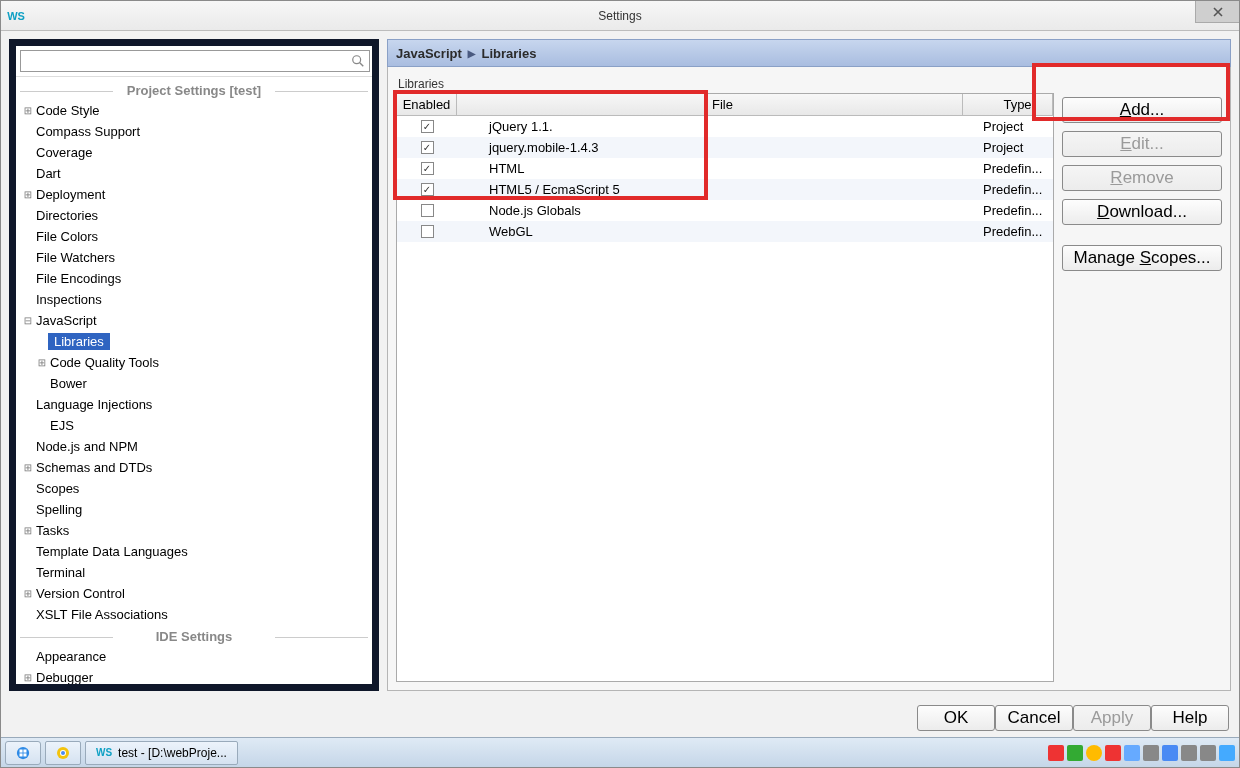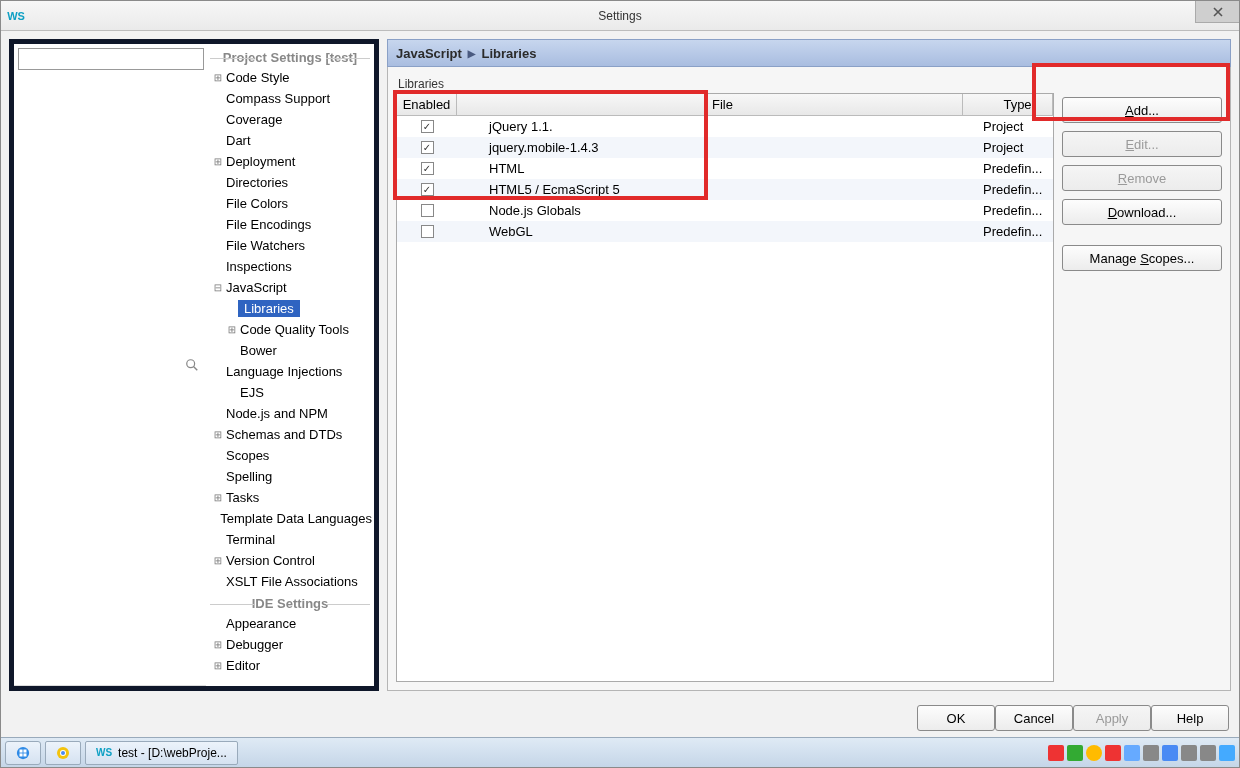--- a/index.html
+++ b/index.html
@@ -9,21 +9,21 @@
   
   .titlebar { height: 30px; background: linear-gradient(#f7f7f7,#eaeaea); display: flex; align-items: center; border-bottom: 1px solid #bcbcbc; position: relative; }
   .titlebar .app-icon { width: 18px; height: 18px; margin-left: 6px; display:flex; align-items:center; justify-content:center; font-weight:bold; font-size:11px; color:#0ea0c4; }
   .titlebar .title { position:absolute; left:0; right:0; text-align:center; font-size:12px; color:#333; pointer-events:none; }
   .titlebar .close { position:absolute; right:0; top:0; width:44px; height:22px; background:#cfcfcf; color:#555; display:flex; align-items:center; justify-content:center; font-size:13px; border:1px solid #aaa; border-top:none; border-right:none; cursor:pointer;}
 
   
   .body { flex:1; display:flex; padding:8px; gap:8px; background:#f2f2f2; min-height:0; }
 
   
-  .left { width:370px; background:#fff; border:5px solid #0f172a; display:flex; flex-direction:row; min-height:0;}
+  .left { width:370px; background:#fff; border:7px solid #0f172a; display:flex; flex-direction:column; min-height:0;}
   .search-wrap { padding:4px; border-bottom:1px solid #ddd; display:flex; }
   .search-wrap input { flex:1; height:22px; border:1px solid #999; padding:0 4px; font-size:13px; }
   .search-wrap .mag { width:20px; display:flex; align-items:center; justify-content:center; color:#888; margin-left:-22px; pointer-events:none;}
   .tree { flex:1; overflow:auto; padding:2px 0 6px 0;}
   .section-hdr { color:#888; text-align:center; font-weight:bold; position:relative; margin:4px 0 2px 0; font-size:13px;}
   .section-hdr::before, .section-hdr::after { content:""; position:absolute; top:50%; width:26%; border-top:1px solid #ccc;}
   .section-hdr::before{ left:4px;} .section-hdr::after{ right:4px;}
   .tree-item { display:flex; align-items:center; height:21px; padding-left:6px; cursor:pointer; white-space:nowrap; }
   .tree-item .tw { width:12px; text-align:center; color:#7a7a7a; font-size:10px; user-select:none;}
   .tree-item .lbl { padding:0 2px; }
@@ -48,21 +48,21 @@
   .td-enabled{ width:60px; display:flex; justify-content:center;}
   .td-name{ flex:1; padding-left:32px;}
   .td-type{ width:70px; overflow:hidden; text-overflow:ellipsis; white-space:nowrap;}
   .chk { width:13px; height:13px; border:1px solid #888; background:#fff; display:inline-flex; align-items:center; justify-content:center; font-size:10px; color:#333; cursor:pointer;}
   .chk.on::after{ content:"✓"; line-height:10px;}
 
   .red-box { position:absolute; border:4px solid #e12a2a; pointer-events:none; }
 
   
   .btn-col { width:160px; display:flex; flex-direction:column; gap:8px; padding-top:22px;}
-  .btn { height:26px; border:1px solid #8a8a8a; border-radius:3px; background:linear-gradient(#fdfdfd,#ececec); cursor:pointer; font-size:13px; display:flex; align-items:center; justify-content:center;}
+  .btn { height:26px; border:1px solid #8a8a8a; border-radius:3px; background:linear-gradient(#fdfdfd,#ececec); cursor:pointer; font-size:17px; display:flex; align-items:center; justify-content:center;}
   .btn.disabled{ color:#9a9a9a; cursor:default; background:linear-gradient(#f5f5f5,#ececec);}
   .mn { text-decoration: underline; }
 
   
   .footer { height:38px; background:#f2f2f2; display:flex; align-items:center; justify-content:flex-end; padding:0 10px; }
   .footer .btn { width:78px; }
 
   
   .taskbar { height:30px; background:linear-gradient(#dfeaf5,#c5d6e8); border-top:1px solid #9ab; display:flex; align-items:center; padding:0 4px; font-size:12px;}
   .task-item { height:24px; padding:0 10px; border:1px solid #9ab; border-radius:2px; margin-right:4px; display:flex; align-items:center; gap:6px; background:linear-gradient(#ecf3fb,#d5e2f1); cursor:pointer;}
@@ -122,25 +122,25 @@
           <div class="tree-item d0">
             <span class="tw"></span>
             <span class="lbl">Directories</span>
           </div>
           <div class="tree-item d0">
             <span class="tw"></span>
             <span class="lbl">File Colors</span>
           </div>
           <div class="tree-item d0">
             <span class="tw"></span>
+            <span class="lbl">File Watchers</span>
+          </div>
+          <div class="tree-item d0">
+            <span class="tw"></span>
             <span class="lbl">File Encodings</span>
-          </div>
-          <div class="tree-item d0">
-            <span class="tw"></span>
-            <span class="lbl">File Watchers</span>
           </div>
           <div class="tree-item d0">
             <span class="tw"></span>
             <span class="lbl">Inspections</span>
           </div>
           <div class="tree-item d0">
             <span class="tw">⊟</span>
             <span class="lbl">JavaScript</span>
           </div>
           <div class="tree-item d1 selected">

